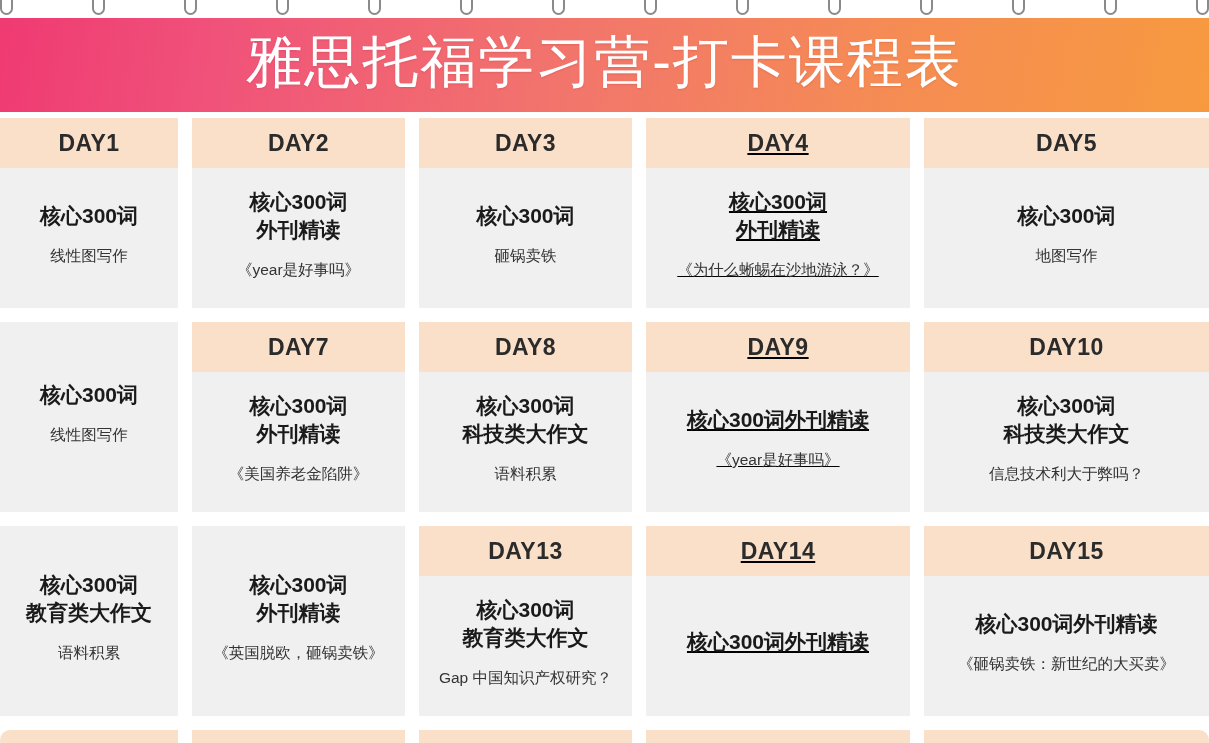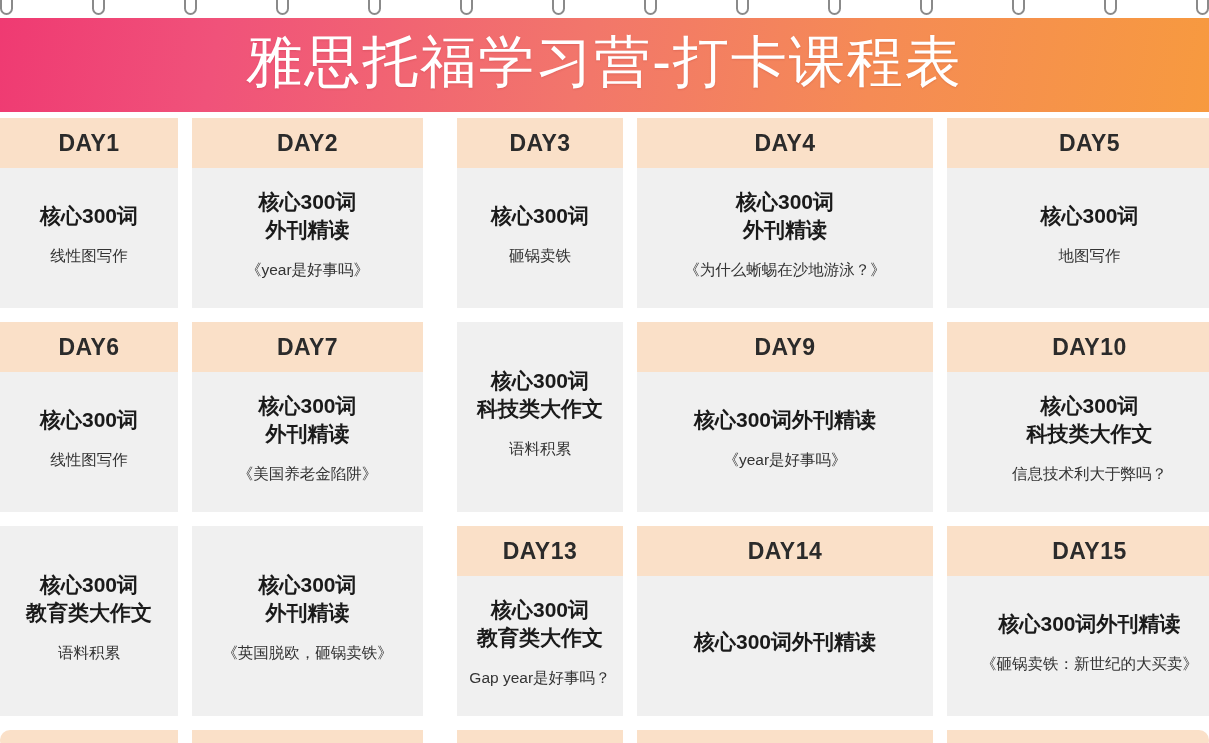--- a/index.html
+++ b/index.html
@@ -78,23 +78,23 @@
   }
   .cell {
     background: #f0f0f0;
     display: flex;
     flex-direction: column;
     overflow: hidden;
     flex: 0 0 auto;
   }
   
   .c1 { width: 178px; }
-  .c2 { width: 231px; }
-  .c3 { width: 166px; margin-left: 20px; }
-  .c4 { width: 296px; }
+  .c2 { width: 213px; }
+  .c3 { width: 213px; }
+  .c4 { width: 264px; text-decoration: underline; }
   .c5 { width: 285px; }
 
   .day-head {
     background: #fae0c8;
     height: 50px;
     display: flex;
     align-items: center;
     justify-content: center;
     color: #2b2b2b;
     font-size: 23px;
@@ -206,35 +206,35 @@
         <div class="cell c5">
           <div class="day-head">DAY5</div>
           <div class="cell-body">
             <div class="main-lines">核心300词</div>
             <div class="sub-line">地图写作</div>
           </div>
         </div>
       </div>
       <div class="row">
         <div class="cell c1">
-          <div class="day-head">DAY6</div>
           <div class="cell-body">
             <div class="main-lines">核心300词</div>
             <div class="sub-line">线性图写作</div>
           </div>
         </div>
         <div class="cell c2">
           <div class="day-head">DAY7</div>
           <div class="cell-body">
             <div class="main-lines">核心300词
 外刊精读</div>
             <div class="sub-line">《美国养老金陷阱》</div>
           </div>
         </div>
         <div class="cell c3">
+          <div class="day-head">DAY8</div>
           <div class="cell-body">
             <div class="main-lines">核心300词
 科技类大作文</div>
             <div class="sub-line">语料积累</div>
           </div>
         </div>
         <div class="cell c4">
           <div class="day-head">DAY9</div>
           <div class="cell-body">
             <div class="main-lines">核心300词外刊精读</div>
@@ -263,21 +263,21 @@
             <div class="main-lines">核心300词
 外刊精读</div>
             <div class="sub-line">《英国脱欧，砸锅卖铁》</div>
           </div>
         </div>
         <div class="cell c3">
           <div class="day-head">DAY13</div>
           <div class="cell-body">
             <div class="main-lines">核心300词
 教育类大作文</div>
-            <div class="sub-line">Gap year是好事吗？</div>
+            <div class="sub-line">Gap 中国知识产权研究？</div>
           </div>
         </div>
         <div class="cell c4">
           <div class="day-head">DAY14</div>
           <div class="cell-body">
             <div class="main-lines">核心300词外刊精读</div>
           </div>
         </div>
         <div class="cell c5">
           <div class="day-head">DAY15</div>

